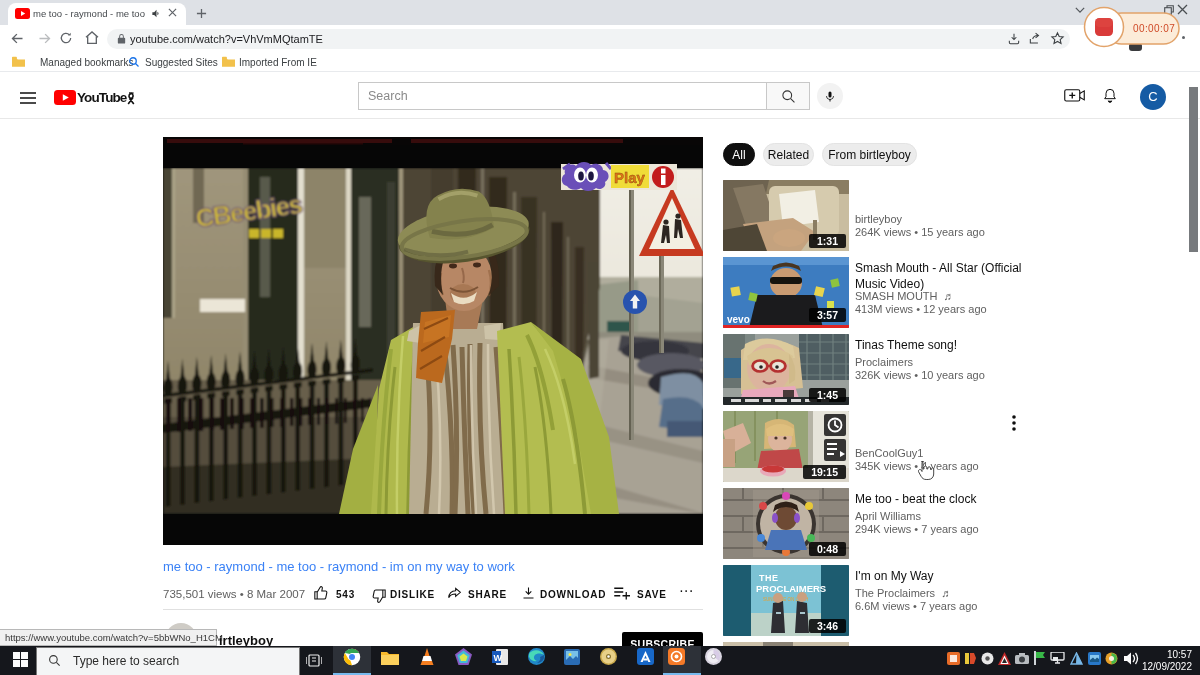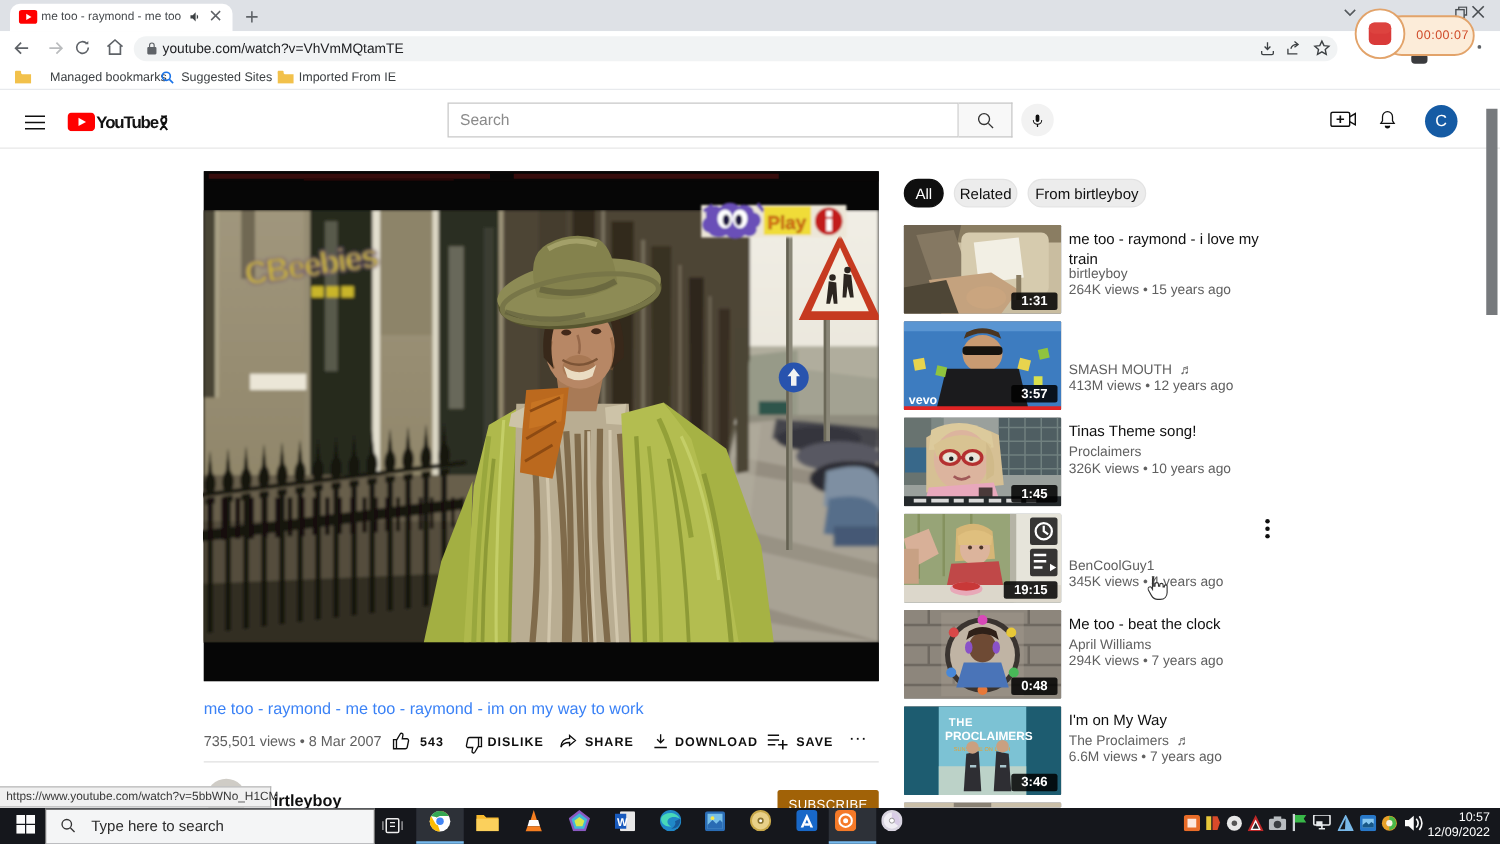--- a/index.html
+++ b/index.html
@@ -22,21 +22,21 @@
 #searchbtn{left:767px;top:82px;width:43px;height:28px;background:#f8f8f8;border:1px solid #c8c8c8;border-left:0}
 #avatar{left:1140px;top:84px;width:26px;height:26px;border-radius:50%;background:#155ba4;color:#fff;font-size:13px;text-align:center;line-height:26px}
 
 #player{left:163px;top:137px;width:540px;height:408px;background:#000}
 #vtitle{left:163px;top:559px;width:560px;font-size:13px;color:#3b82f6}
 #vstats{left:163px;top:588px;font-size:11.5px;color:#606060}
 .act{top:589px;font-size:10px;font-weight:bold;color:#0f0f0f;letter-spacing:0.8px}
 #divider{left:163px;top:609px;width:540px;height:1px;background:#e0e0e0}
 #chavatar{left:165px;top:623px;width:32px;height:32px;border-radius:50%;background:#cfccc6}
 #chname{left:219px;top:633px;font-size:13px;font-weight:bold;color:#0f0f0f}
-#subscribe{left:622px;top:632px;width:81px;height:24px;background:#a16207;color:#fff;font-size:10.5px;font-weight:normal;text-align:center;line-height:25px;letter-spacing:0.3px;border-radius:2px}
+#subscribe{left:622px;top:632px;width:81px;height:24px;background:#000000;color:#fff;font-size:10.5px;font-weight:bold;text-align:center;line-height:25px;letter-spacing:0.3px;border-radius:2px}
 
 .chip{top:143px;height:23px;border-radius:12px;font-size:12px;line-height:23px;text-align:center;background:#ececec;color:#0f0f0f;border:1px solid #e3e3e3}
 .vi{position:absolute;left:723px;width:460px;height:71px}
 .th{position:absolute;left:0;top:0;width:126px;height:71px;background:#888;overflow:hidden;border-radius:1px}
 .th svg{display:block}
 .dur{position:absolute;right:337px;bottom:3px;background:rgba(0,0,0,0.85);color:#fff;font-size:10.5px;font-weight:bold;padding:1px 8px;border-radius:2px}
 .vt{position:absolute;left:132px;top:4px;width:180px;font-size:12px;font-weight:500;color:#0f0f0f;line-height:15.5px}
 .vc{position:absolute;left:132px;font-size:11px;color:#606060}
 .vm{position:absolute;left:132px;font-size:11px;color:#606060}
 #scrollbar{left:1189px;top:87px;width:9px;height:165px;background:#777a7d;border-radius:0px}
@@ -493,21 +493,20 @@
   <polygon points="10,8 40,4 52,40 24,48" fill="#857862"></polygon>
   <rect x="46" y="6" width="70" height="50" rx="6" fill="#d6cbae"></rect>
   <polygon points="56,14 92,10 96,42 60,47" fill="#f2efe4"></polygon>
   <polygon points="20,44 70,38 92,52 78,71 30,71" fill="#c4a27e"></polygon>
   <polygon points="0,50 34,44 44,71 0,71" fill="#4e4636"></polygon>
   <ellipse cx="66" cy="58" rx="16" ry="9" fill="#caa57f"></ellipse>
   <rect x="90" y="40" width="4" height="20" fill="#8a7d62"></rect>
  </svg>
     </div>
  <div class="dur">1:31</div>
- <div class="vt">me too - raymond - i love my<br>train</div>
  <div class="vc" style="top:33px">birtleyboy</div>
  <div class="vm" style="top:46px">264K views • 15 years ago</div>
 </div>
 <div class="vi" style="top:257px">
  <div class="th">
       <svg width="126" height="71" viewBox="0 0 126 71">
   <rect width="126" height="71" fill="#3d7cc0"></rect>
   <rect x="0" y="0" width="126" height="8" fill="#5a95d2"></rect>
   <ellipse cx="63" cy="26" rx="16" ry="15" fill="#c99b72"></ellipse>
   <rect x="47" y="20" width="32" height="7" rx="3" fill="#16130e"></rect>
@@ -516,20 +515,21 @@
   <rect x="8" y="30" width="9" height="9" fill="#e8d44e" transform="rotate(-10 12 34)"></rect>
   <rect x="26" y="36" width="8" height="8" fill="#8fc43e" transform="rotate(12 30 40)"></rect>
   <rect x="92" y="30" width="9" height="9" fill="#e8d44e" transform="rotate(14 96 34)"></rect>
   <rect x="108" y="22" width="8" height="8" fill="#8fc43e" transform="rotate(-12 112 26)"></rect>
   <rect x="104" y="44" width="7" height="7" fill="#d8e04e"></rect>
   <text x="4" y="66" font-size="10" font-weight="bold" fill="#fff" font-family="Liberation Sans">vevo</text>
   <rect x="0" y="68" width="126" height="3" fill="#e02424"></rect>
  </svg>
     </div>
  <div class="dur" style="bottom:6px">3:57</div>
+ <div class="vt">Smash Mouth - All Star (Official<br>Music Video)</div>
  <div class="vc" style="top:33px">SMASH MOUTH &nbsp;♬</div>
  <div class="vm" style="top:46px">413M views • 12 years ago</div>
 </div>
 <div class="vi" style="top:334px">
  <div class="th">
       <svg width="126" height="71" viewBox="0 0 126 71">
   <rect width="126" height="71" fill="#9aa09c"></rect>
   <rect x="76" y="0" width="50" height="46" fill="#4f5e62"></rect>
   <g stroke="#70807f" stroke-width="1.2">
           <path d="M76 8h50M76 19h50M76 30h50M76 41h50M84 0v46M97 0v46M110 0v46M123 0v46"></path>

